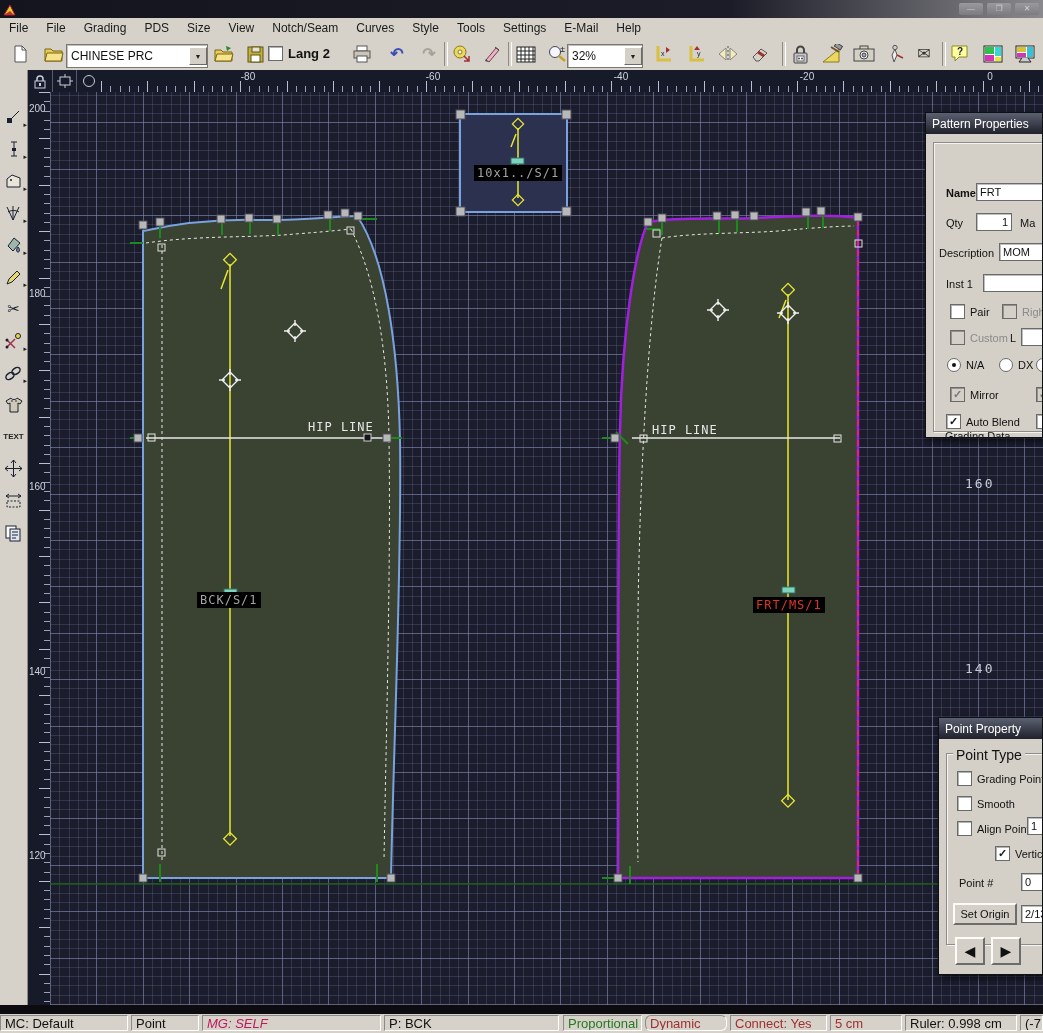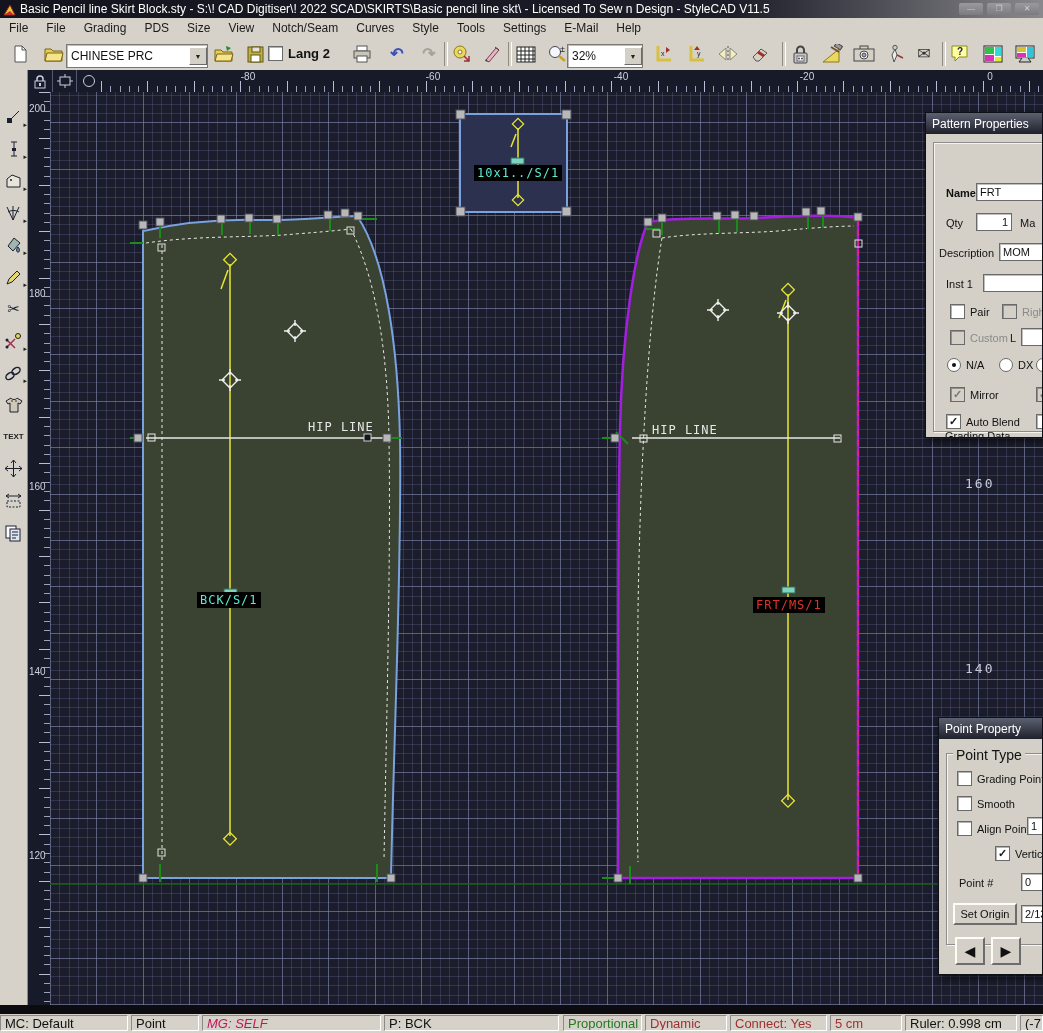--- a/index.html
+++ b/index.html
@@ -69,21 +69,21 @@
   
   .canvas{position:absolute;left:50px;top:92px;width:993px;height:913px;background:#1b1d2d;overflow:hidden;}
   .grid{position:absolute;inset:0;
     background-image:
       repeating-linear-gradient(90deg,rgba(125,132,170,.55) 0 1px,transparent 1px 46.4px),
       repeating-linear-gradient(0deg,rgba(125,132,170,.55) 0 1px,transparent 1px 46.4px),
       repeating-linear-gradient(90deg,rgba(110,116,155,.28) 0 1px,transparent 1px 9.28px),
       repeating-linear-gradient(0deg,rgba(110,116,155,.28) 0 1px,transparent 1px 9.28px);}
   .canvas svg{position:absolute;left:0;top:0;}
   .clabel{position:absolute;font-family:"DejaVu Sans Mono",monospace;font-size:12px;white-space:nowrap;}
-  .tag{background:#000;color:#5eead4;padding:1px 3px;letter-spacing:1px;}
+  .tag{background:#000;color:#a3a3a3;padding:1px 3px;letter-spacing:1px;}
   .tag.red{color:#e03428;}
   .hiptext{color:#e8e8e8;letter-spacing:1px;font-size:12px;}
   .coordnum{color:#c6cad6;font-size:13px;letter-spacing:2px;}
   
   .win{position:absolute;background:#d4d0c8;border:1px solid #0e1018;
        box-shadow:2px 3px 8px rgba(0,0,0,.65);box-sizing:border-box;overflow:hidden;}
   .win .tbar{height:21px;background:linear-gradient(#5b6070,#1f212b);color:#fff;font-size:12px;
        display:flex;align-items:center;padding-left:6px;box-sizing:border-box;}
   .win .body{position:relative;font-size:11px;color:#111;}
   .plabel{position:absolute;font-size:11px;color:#111;white-space:nowrap;}
@@ -106,21 +106,20 @@
 </head>
 <body>
 
 <div class="app">
 
   <div class="titlebar">
     <svg class="titleicon" viewBox="0 0 13 13">
       <path d="M1 12L7 2l2 4 3 6z" fill="#e8c830" stroke="#a02020" stroke-width="1"></path>
       <path d="M1 12l6-4 4 4z" fill="#c03030"></path>
     </svg>
-    <span>Basic Pencil line Skirt Block.sty - S:\! CAD Digitiser\! 2022 SCAD\SKIRTS\Basic pencil line skt\ - Licensed To Sew n Design - StyleCAD V11.5</span>
     <div class="wbtns">
       <div class="wbtn">—</div>
       <div class="wbtn">❐</div>
       <div class="wbtn">✕</div>
     </div>
   </div>
 
   <div class="menubar">
     <span class="menuitem">File</span>
     <span class="menuitem">File</span>
@@ -688,20 +687,20 @@
     </div>
   </div>
 
   <div class="blackstrip"></div>
   <div class="statusbar">
     <div class="seg" style="left:0px;width:128px;">MC: Default</div>
     <div class="seg" style="left:131px;width:68px;">Point</div>
     <div class="seg blue" style="left:202px;width:179px;">MG: SELF</div>
     <div class="seg" style="left:384px;width:175px;">P: BCK</div>
     <div class="seg green" style="left:563px;width:79px;">Proportional</div>
-    <div class="seg red" style="left:645px;width:82px;">Dynamic</div>
+    <div class="seg red" style="left:645px;width:82px;border-radius:6px;">Dynamic</div>
     <div class="seg red" style="left:730px;width:97px;">Connect: Yes</div>
     <div class="seg red" style="left:830px;width:72px;">5 cm</div>
     <div class="seg" style="left:905px;width:112px;">Ruler: 0.998 cm</div>
     <div class="seg" style="left:1020px;width:23px;">(-7</div>
   </div>
 
 </div>
 
 </body></html>

